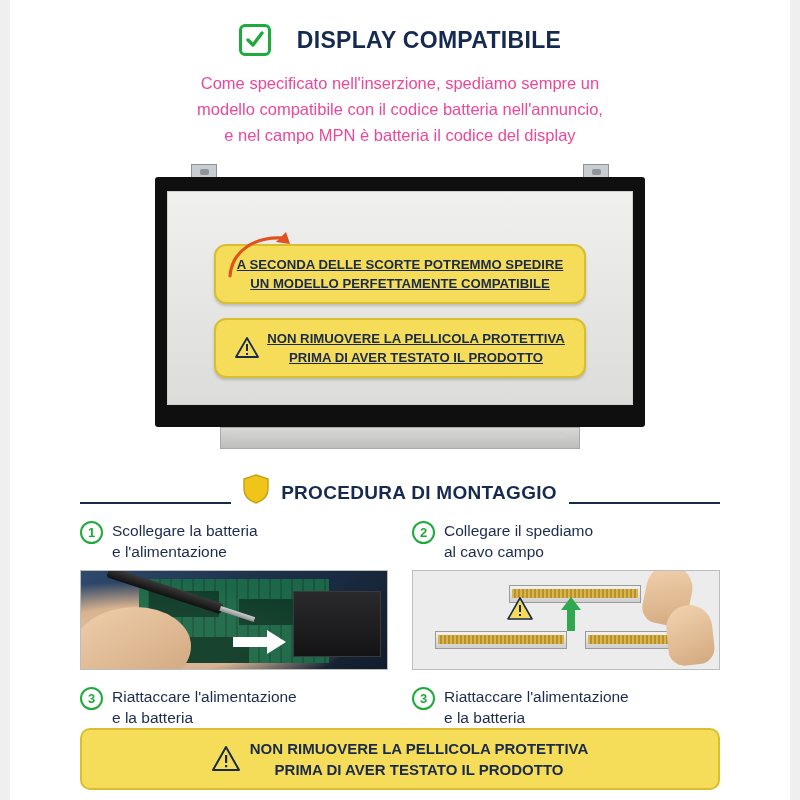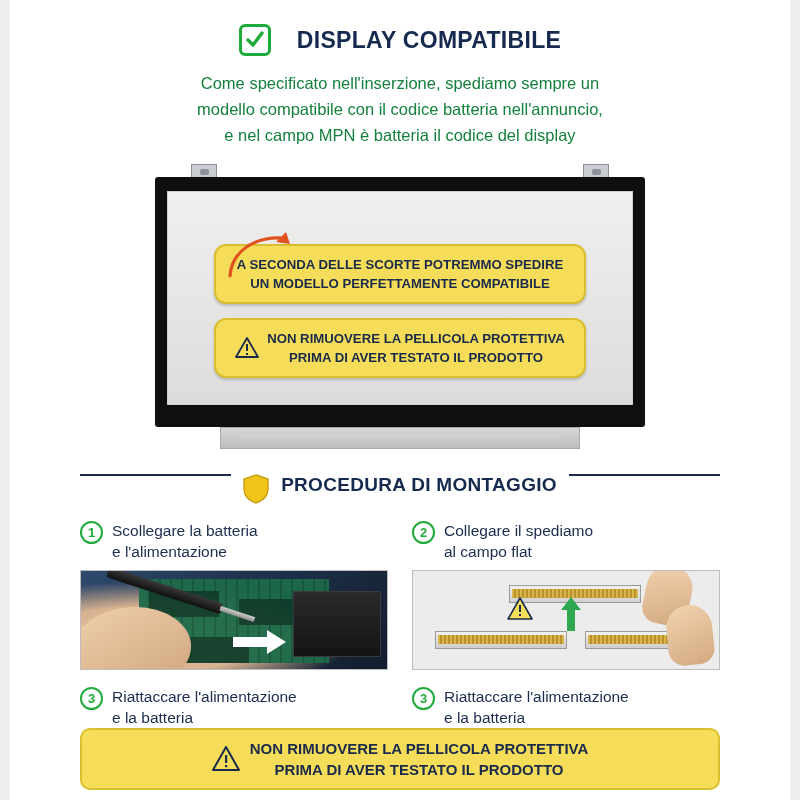--- a/index.html
+++ b/index.html
@@ -57,21 +57,21 @@
     letter-spacing: .3px;
     color: #152a4e;
   }
 
   .intro {
     margin: 14px auto 0 auto;
     width: 560px;
     text-align: center;
     font-size: 16.5px;
     line-height: 26px;
-    color: #15803d;
+    color: #ec4899;
   }
 
   
   .screen-wrap {
     position: relative;
     margin: 16px auto 0 auto;
     width: 490px;
     height: 290px;
   }
   .tab {
@@ -137,20 +137,21 @@
     box-sizing: border-box;
     font-size: 13.2px;
     font-weight: bold;
     line-height: 19px;
     color: #1a2a4a;
     margin-bottom: 14px;
     display: flex;
     align-items: center;
     justify-content: center;
     gap: 8px;
+    text-decoration: underline;
   }
   .callout .txt { display: block; }
   .warn-tri { flex: 0 0 auto; }
 
   .screen-foot {
     position: absolute;
     left: 50%;
     transform: translateX(-50%);
     top: 263px;
     width: 360px;
@@ -164,21 +165,21 @@
     position:absolute; left:18px; top:4px;
     width:324px; height:6px;
     background:#cfcfcd;
   }
 
   
   .proc-head {
     margin: 20px auto 0 auto;
     width: 640px;
     display: flex;
-    align-items: flex-start;
+    align-items: flex-end;
     gap: 12px;
   }
   .proc-rule {
     flex: 1 1 auto;
     height: 2px;
     background: #1b2a4a;
   }
   .shield-icon { flex: 0 0 auto; }
   .proc-title {
     font-size: 19px;
@@ -413,21 +414,21 @@
       <div class="step-num">1</div>
       <div class="step-text">
         <span>Scollegare la batteria</span><br>
         <span>e l'alimentazione</span>
       </div>
     </div>
     <div class="step">
       <div class="step-num">2</div>
       <div class="step-text">
         <span>Collegare il spediamo</span><br>
-        <span>al campo flat</span>
+        <span>al cavo campo</span>
       </div>
     </div>
   </div>
 
   <div class="photos">
     <div class="photo photo-a">
       <div class="pcb"></div>
       <div class="batt"></div>
       <div class="screwdriver"></div>
       <div class="hand"></div>

